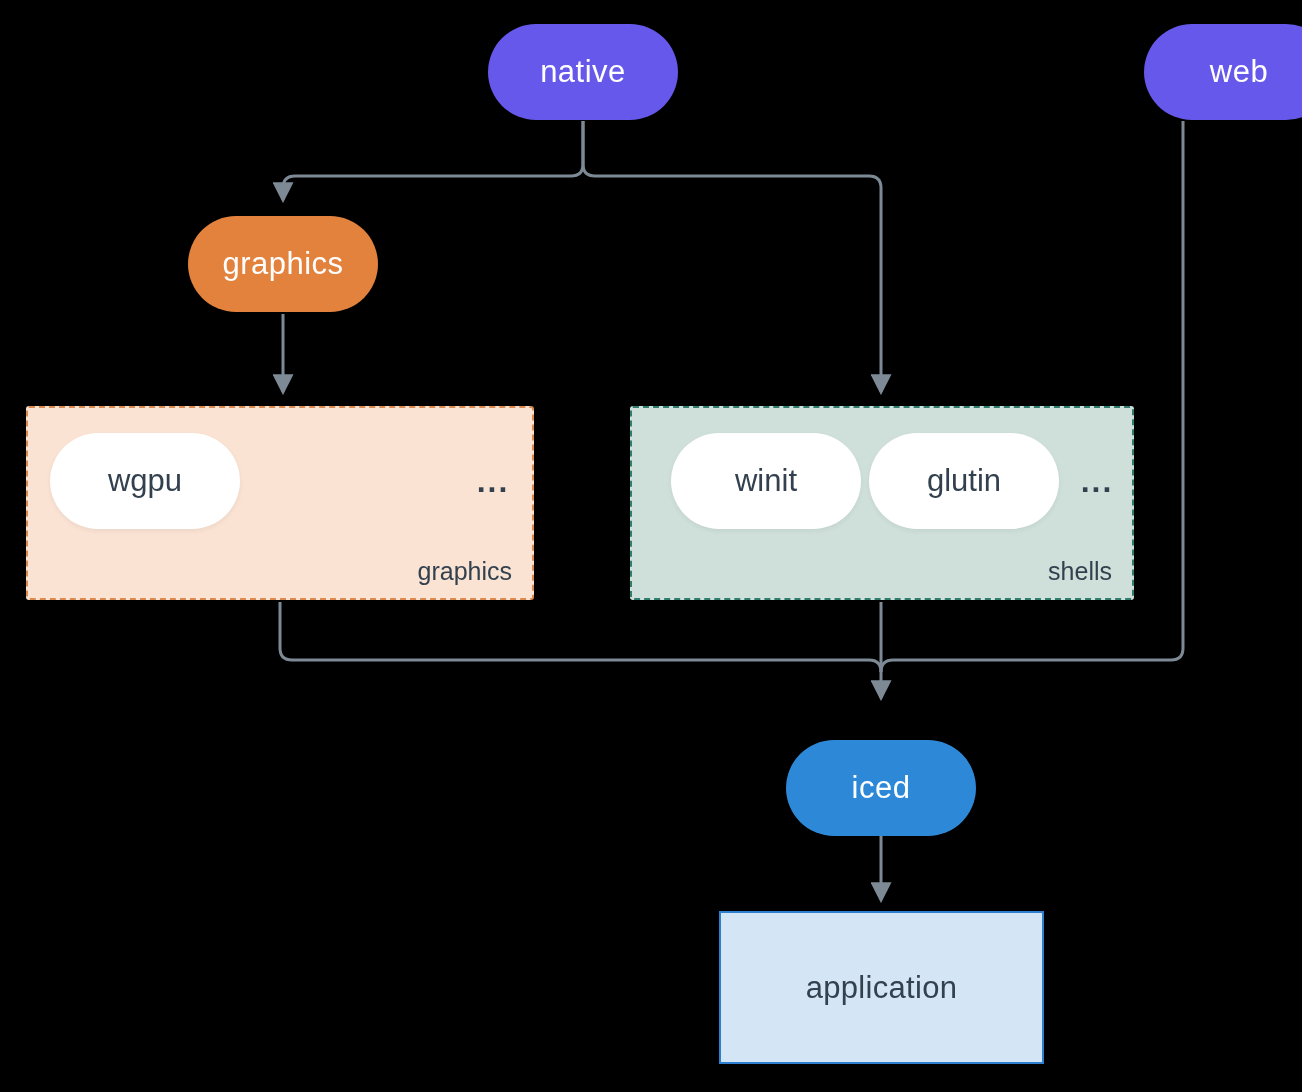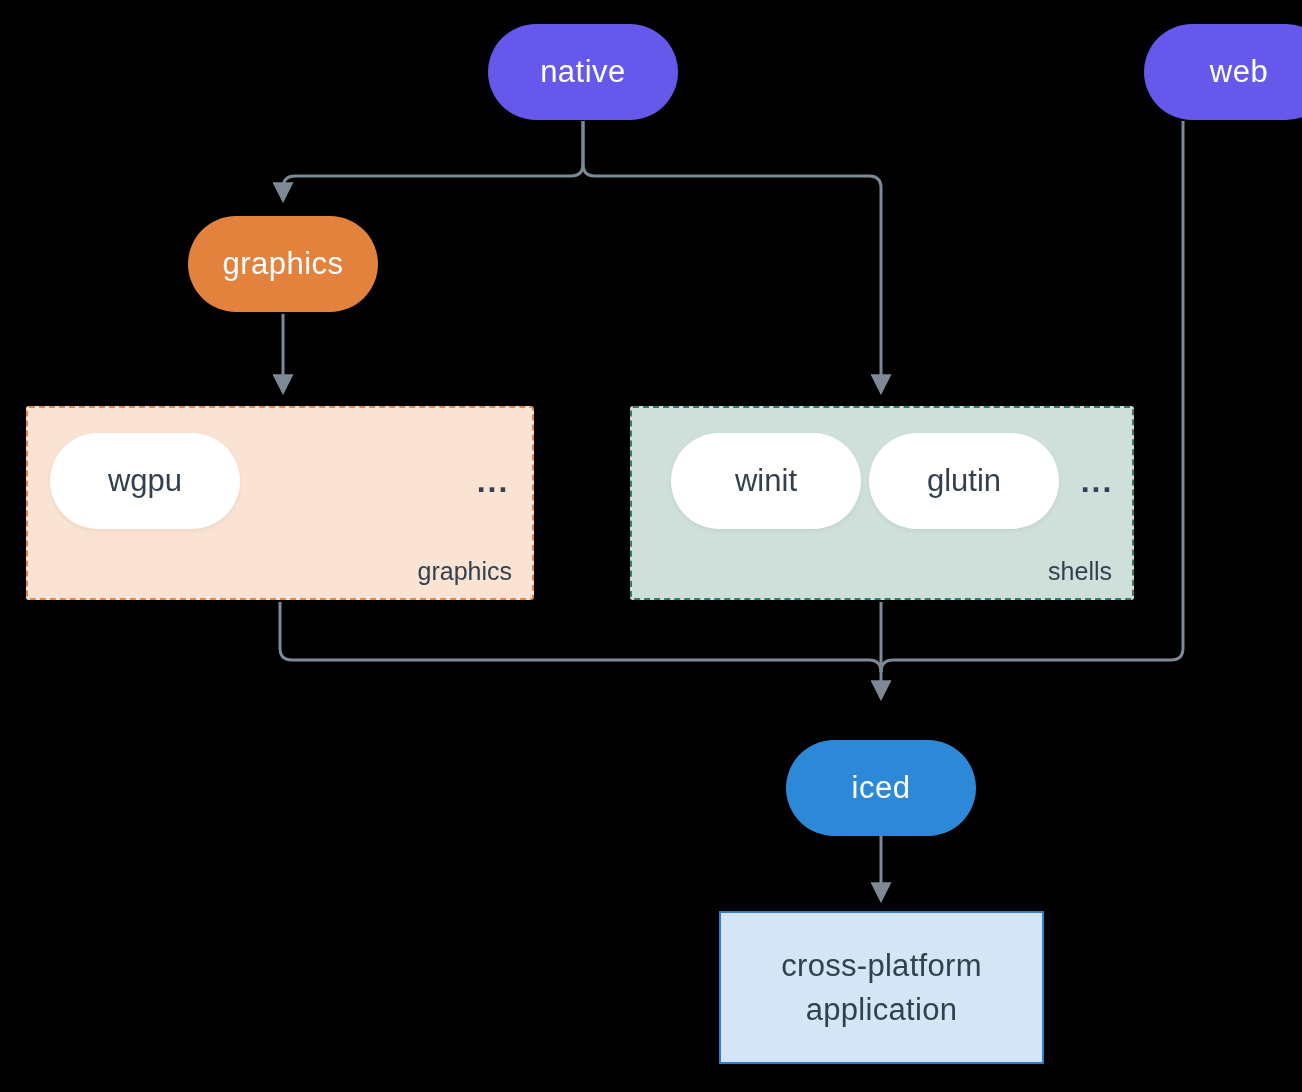--- a/index.html
+++ b/index.html
@@ -169,17 +169,16 @@
       <span>...</span>
     </div>
     <div class="group-label">shells</div>
   </div>
 
   <div class="pill pill-blue node-iced">
     <span>iced</span>
   </div>
 
   <div class="app-box">
-    <span>cross-platform</span>
     <span>application</span>
   </div>
 
 </div>
 
 </body></html>

